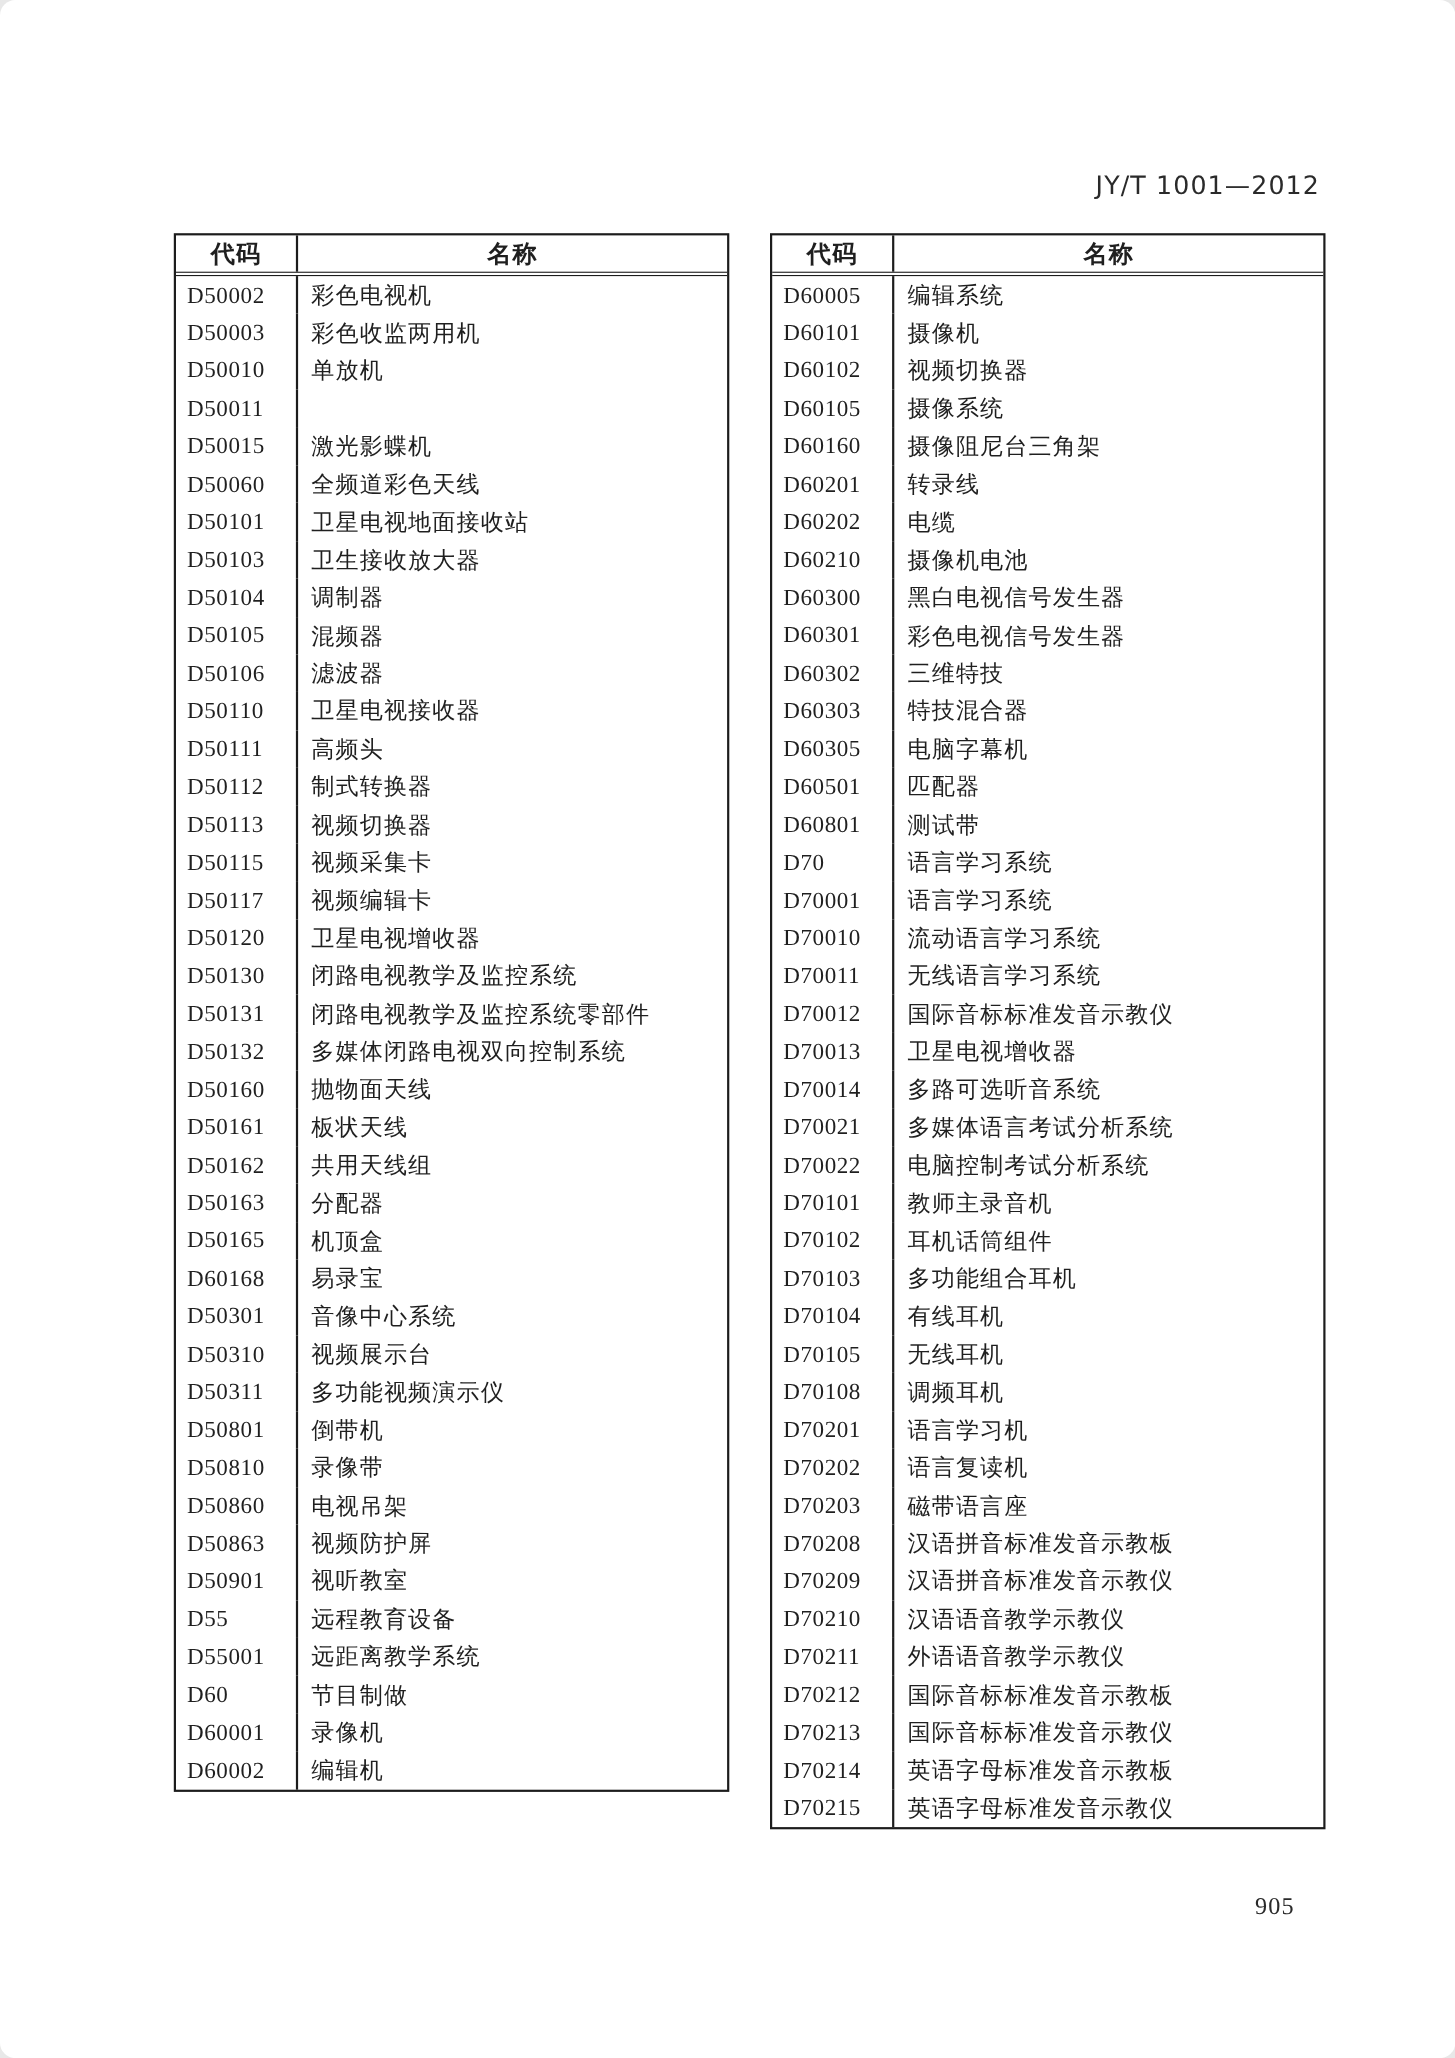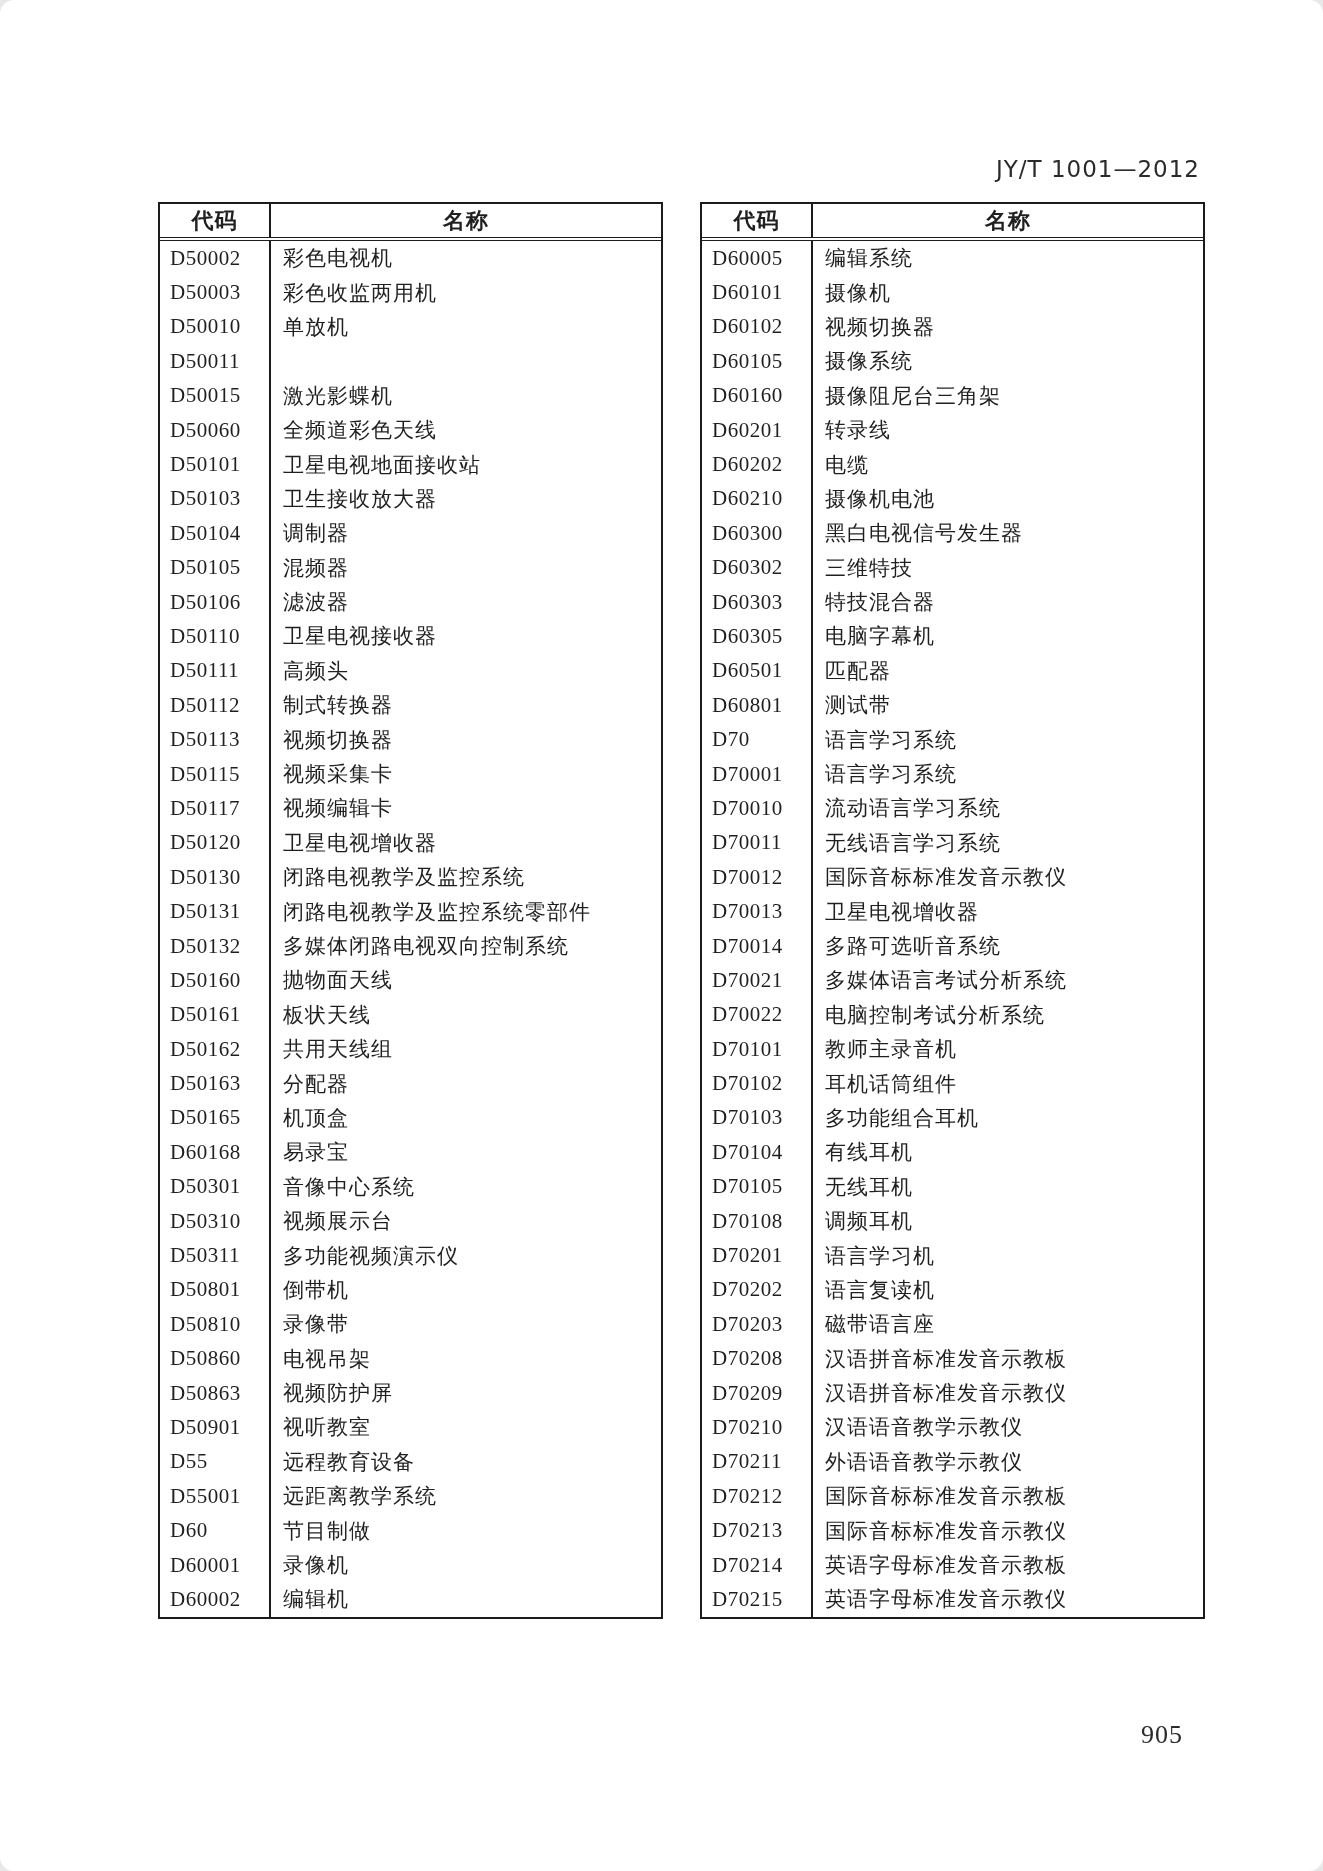--- a/index.html
+++ b/index.html
@@ -23,21 +23,21 @@
     top: 156px;
     right: 123px;
     font-family: "DejaVu Sans", "Liberation Sans", sans-serif;
     font-size: 23px;
     letter-spacing: 1px;
     color: #2a2a2a;
     white-space: nowrap;
   }
   .code-table {
     position: absolute;
-    top: 202px;
+    top: 212px;
     width: 505px;
     box-sizing: border-box;
     border: 2px solid #1c1c1c;
     background: #ffffff;
   }
   .code-table.left  { left: 158px; }
   .code-table.right { left: 700px; }
   .thead {
     display: flex;
     height: 33px;
@@ -76,21 +76,21 @@
   }
   .td.name-col {
     padding-left: 12px;
     letter-spacing: 1px;
   }
   .tr.bold .td { font-weight: normal; }
   .page-number {
     position: absolute;
     top: 1720px;
     left: 1141px;
-    font-size: 26px;
+    font-size: 22px;
     letter-spacing: 1px;
     color: #2a2a2a;
   }
 </style>
 </head>
 <body>
 
 <div class="page">
 
   <div class="doc-number">JY/T 1001—2012</div>
@@ -299,20 +299,24 @@
         </div>
         <div class="tr">
           <div class="td code-col">D60210</div>
           <div class="td name-col">摄像机电池</div>
         </div>
         <div class="tr">
           <div class="td code-col">D60300</div>
           <div class="td name-col">黑白电视信号发生器</div>
         </div>
         <div class="tr">
+          <div class="td code-col">D60301</div>
+          <div class="td name-col">彩色电视信号发生器</div>
+        </div>
+        <div class="tr">
           <div class="td code-col">D60302</div>
           <div class="td name-col">三维特技</div>
         </div>
         <div class="tr">
           <div class="td code-col">D60303</div>
           <div class="td name-col">特技混合器</div>
         </div>
         <div class="tr">
           <div class="td code-col">D60305</div>
           <div class="td name-col">电脑字幕机</div>

